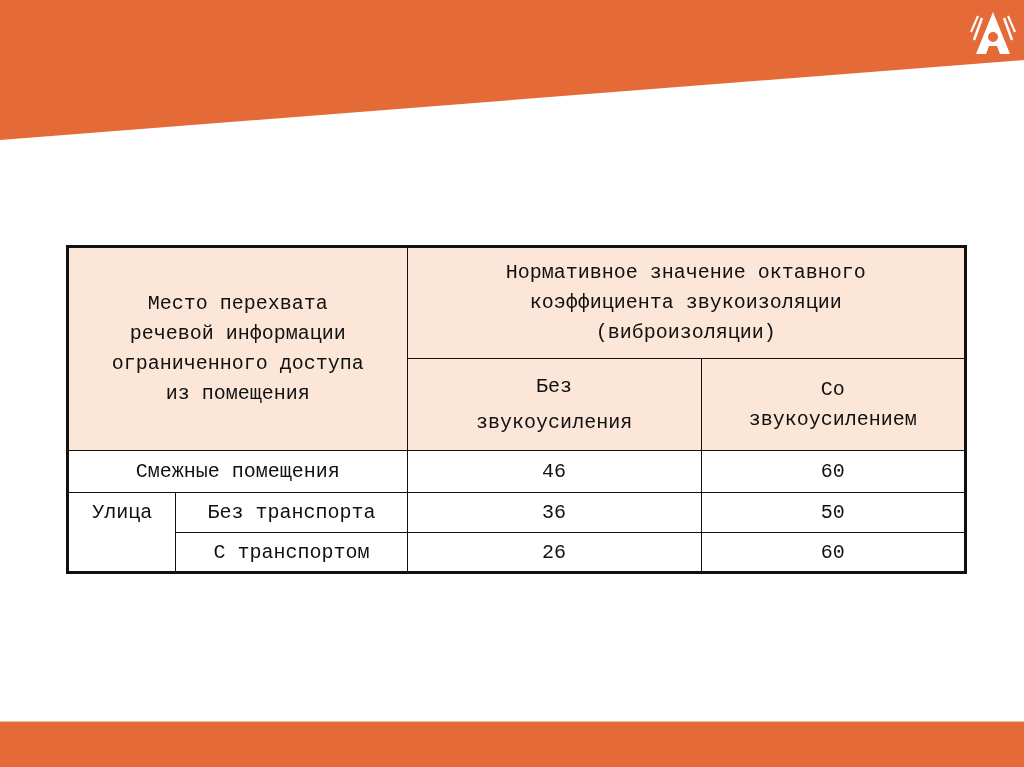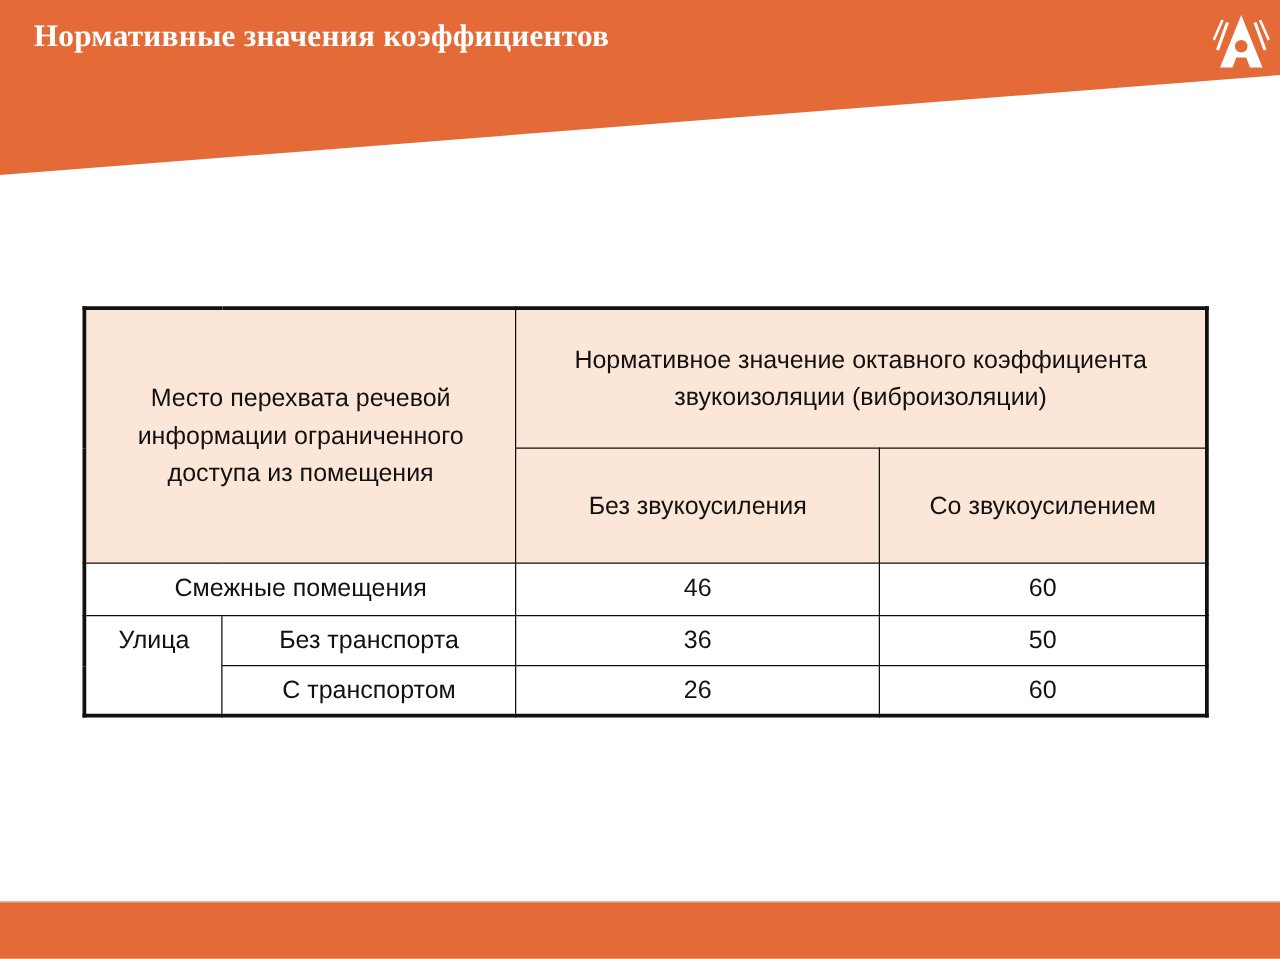--- a/index.html
+++ b/index.html
@@ -21,36 +21,36 @@
   .footer-bar {
     position: absolute; left: 0; top: 721px; width: 1024px; height: 46px;
     background: #e46b38; border-top: 1px solid #e9bfa4;
   }
   table.norms {
     position: absolute; left: 66px; top: 245px; width: 901px;
     border-collapse: collapse; border: 3px solid #111;
     font-size: 20px; color: #111;
   }
   table.norms td {
-    border: 1.5px solid #111; padding: 0 8px;
+    border: 1.5px solid #111; padding: 0 8px; font-family: Liberation Mono, monospace;
   }
   .hdr { background: #fce6d8; text-align: center; }
   .c { text-align: center; }
   .l { text-align: center; vertical-align: middle; }
   .top { vertical-align: top; padding-top: 8px !important; }
 </style>
 </head>
 <body>
 
 <svg class="banner" viewBox="0 0 1024 142" preserveAspectRatio="none">
   <polygon points="0,0 1024,0 1024,60 0,140" fill="#e46b38"></polygon>
 </svg>
 
 <h1 class="title">
-  <span>Нормативные значения коэффициентов</span><br>
+  <br>
 </h1>
 
 <svg class="logo" viewBox="0 0 46 48">
   <path d="M23 2 L40 44 L30 44 L27 36 L19 36 L16 44 L6 44 Z" fill="#fff"></path>
   <circle cx="23" cy="27" r="5" fill="#e46b38"></circle>
   <path d="M4 30 L12 8" stroke="#fff" stroke-width="2.5"></path>
   <path d="M1 22 L8 6" stroke="#fff" stroke-width="2"></path>
   <path d="M42 30 L34 8" stroke="#fff" stroke-width="2.5"></path>
   <path d="M45 22 L38 6" stroke="#fff" stroke-width="2"></path>
 </svg>

